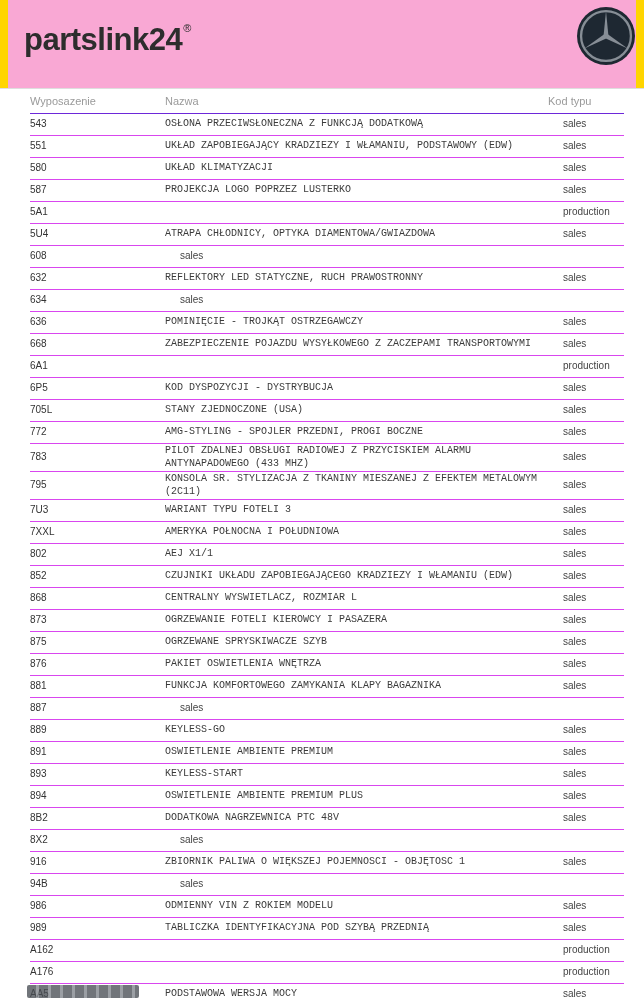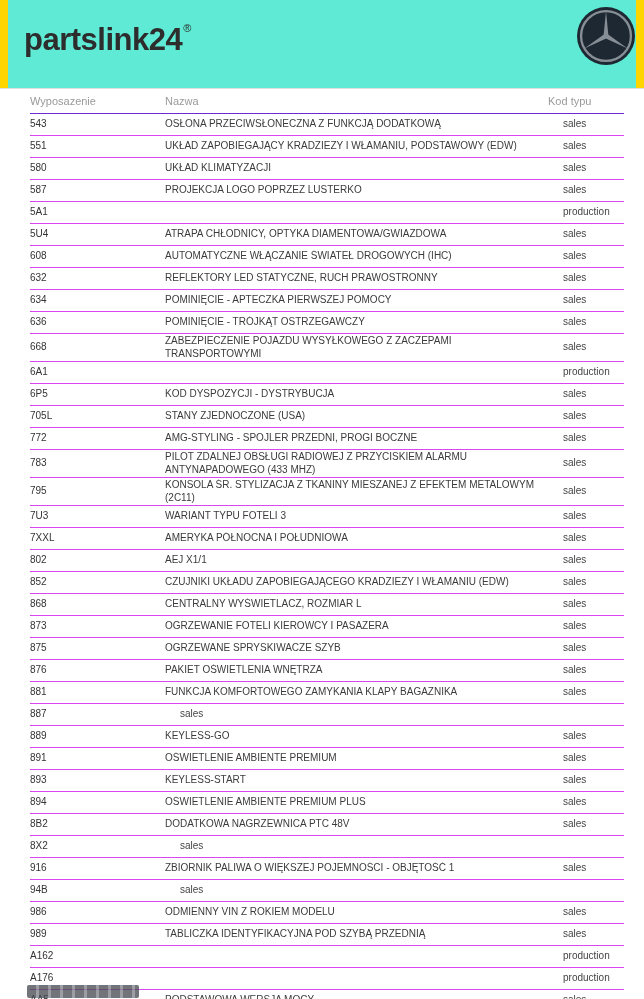--- a/index.html
+++ b/index.html
@@ -12,21 +12,21 @@
     color:#3b3b3b;
   }
   
   .accent{position:absolute;top:0;width:8px;height:88px;}
   .accent-left{left:0;}
   .accent-right{right:0;}
   .header{
     height:88px;
     position:relative;
     border-bottom:1px solid #dedede;
-    background:#5eead4;
+    background:#f9a8d4;
   }
   .brand{
     position:absolute;left:24px;top:22px;
     font-size:31px;font-weight:700;color:#2d2d2d;
     letter-spacing:-0.5px;
     cursor:pointer;
   }
   .brand sup{font-size:11px;font-weight:400;vertical-align:18px;margin-left:1px;}
   .mb-logo{
     position:absolute;right:9px;top:7px;
@@ -46,21 +46,21 @@
     display:grid;grid-template-columns:135px 1fr 76px;
     align-items:center;
     min-height:19px;
     padding:1px 0;
     font-size:10px;
     border-bottom:1px solid #d946ef;
     line-height:1.25;
   }
   .cell{overflow:hidden;}
   .cell.code{color:#333;}
-  .cell.name{color:#3b3b3b;padding-right:8px;}
+  .cell.name{color:#3b3b3b;padding-right:8px;font-family:Liberation Mono, monospace;}
   .cell.type{color:#444;margin-left:15px;}
   
   .watermark{
     position:absolute;left:27px;bottom:1px;
     width:112px;height:13px;
     background:repeating-linear-gradient(90deg,#4a4f55 0 9px,#80858b 9px 12px);
     opacity:.78;
     filter:blur(.6px);
     border-radius:2px;
   }
@@ -127,33 +127,31 @@
   </div>
 
   <div class="row">
     <div class="cell code">5U4</div>
     <div class="cell name">ATRAPA CHŁODNICY, OPTYKA DIAMENTOWA/GWIAZDOWA</div>
     <div class="cell type">sales</div>
   </div>
 
   <div class="row">
     <div class="cell code">608</div>
-    <div class="cell name">AUTOMATYCZNE WŁĄCZANIE ŚWIATEŁ DROGOWYCH (IHC)</div>
     <div class="cell type">sales</div>
   </div>
 
   <div class="row">
     <div class="cell code">632</div>
     <div class="cell name">REFLEKTORY LED STATYCZNE, RUCH PRAWOSTRONNY</div>
     <div class="cell type">sales</div>
   </div>
 
   <div class="row">
     <div class="cell code">634</div>
-    <div class="cell name">POMINIĘCIE - APTECZKA PIERWSZEJ POMOCY</div>
     <div class="cell type">sales</div>
   </div>
 
   <div class="row">
     <div class="cell code">636</div>
     <div class="cell name">POMINIĘCIE - TRÓJKĄT OSTRZEGAWCZY</div>
     <div class="cell type">sales</div>
   </div>
 
   <div class="row">

